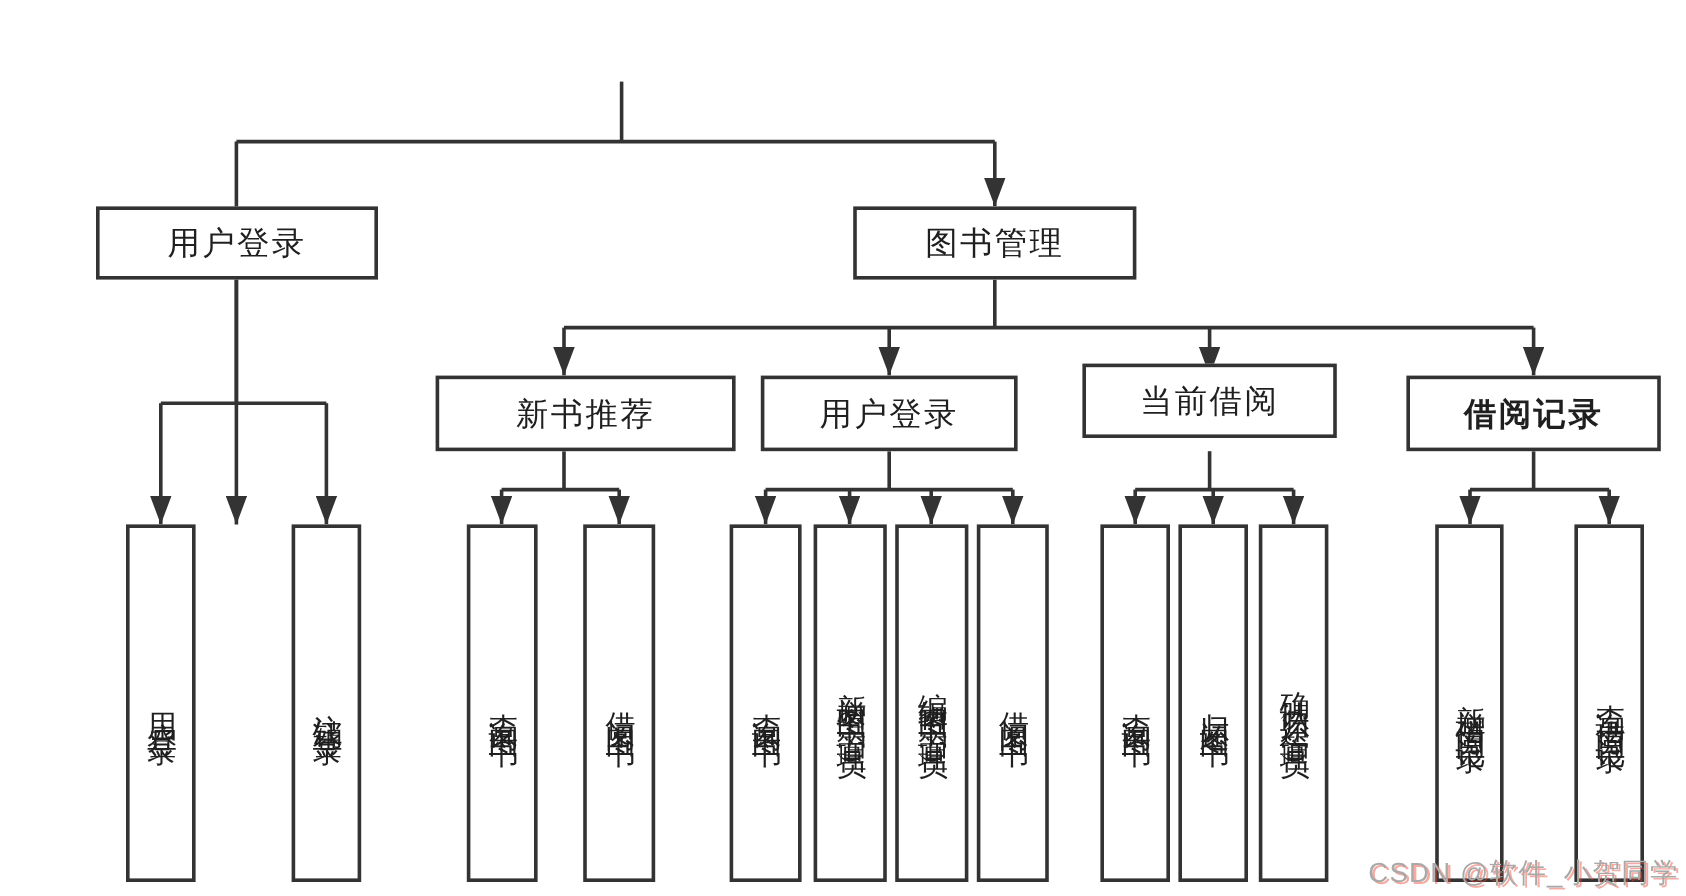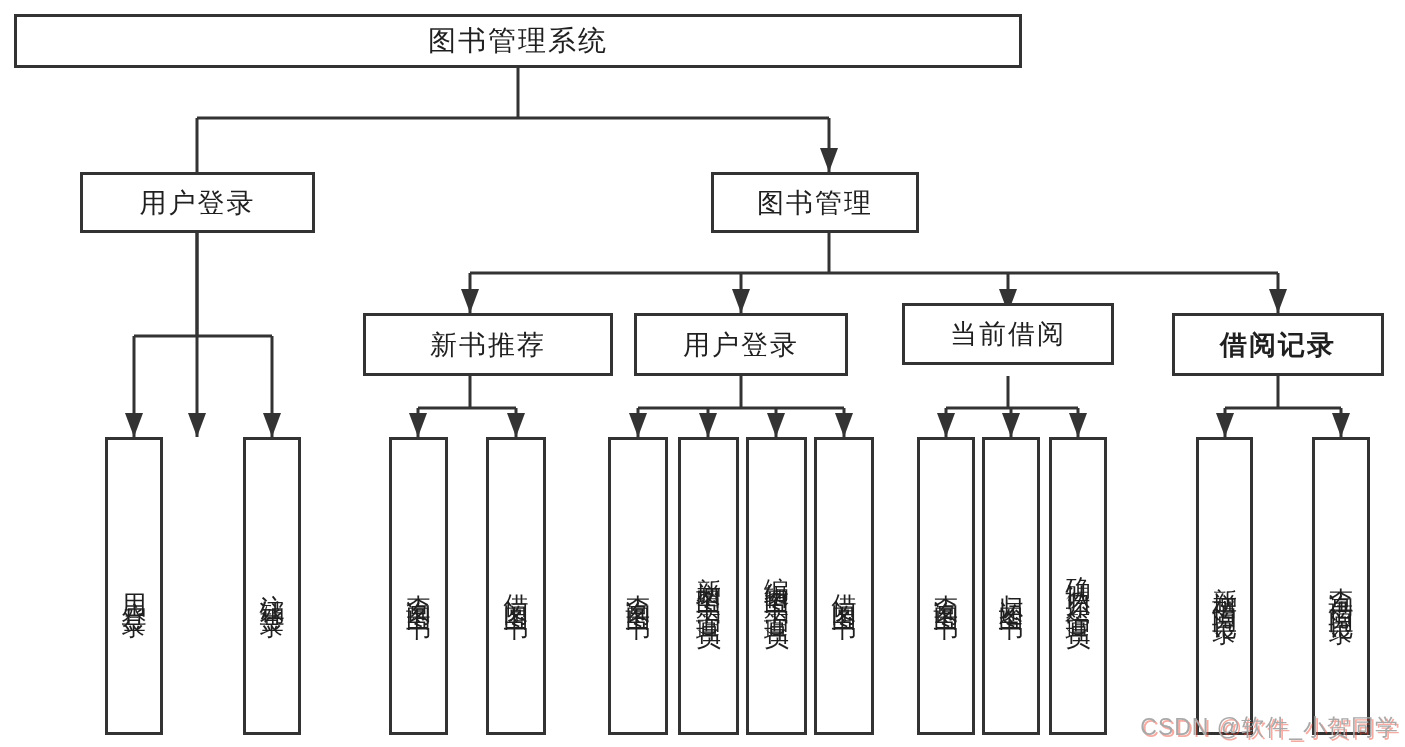--- a/index.html
+++ b/index.html
@@ -91,24 +91,23 @@
       <path d="M1011 408 V437" marker-end="url(#arrowhead)"></path>
       <path d="M1078 408 V437" marker-end="url(#arrowhead)"></path>
 
       <path d="M1278 376 V408"></path>
       <path d="M1225 408 H1341"></path>
       <path d="M1225 408 V437" marker-end="url(#arrowhead)"></path>
       <path d="M1341 408 V437" marker-end="url(#arrowhead)"></path>
     </g>
   </svg>
 
-  <div class="box hbox root" style="left:14px;top:14px;width:1008px;height:54px;">图书管理系统</div>
 
   <div class="box hbox" style="left:80px;top:172px;width:235px;height:61px;">用户登录</div>
-  <div class="box hbox" style="left:711px;top:172px;width:208px;height:61px;font-family:Liberation Mono, monospace;">图书管理</div>
+  <div class="box hbox" style="left:711px;top:172px;width:236px;height:61px;font-family:Liberation Mono, monospace;">图书管理</div>
 
   <div class="box hbox" style="left:363px;top:313px;width:250px;height:63px;">新书推荐</div>
   <div class="box hbox" style="left:634px;top:313px;width:214px;height:63px;">用户登录</div>
   <div class="box hbox" style="left:902px;top:303px;width:212px;height:62px;">当前借阅</div>
   <div class="box hbox" style="left:1172px;top:313px;width:212px;height:63px;font-weight:bold;">借阅记录</div>
 
   <div class="box vbox" style="left:105px;top:437px;width:58px;height:298px;">用户登录</div>
   <div class="box vbox" style="left:243px;top:437px;width:58px;height:298px;">注销登录</div>
 
   <div class="box vbox" style="left:389px;top:437px;width:59px;height:298px;">查询图书</div>

